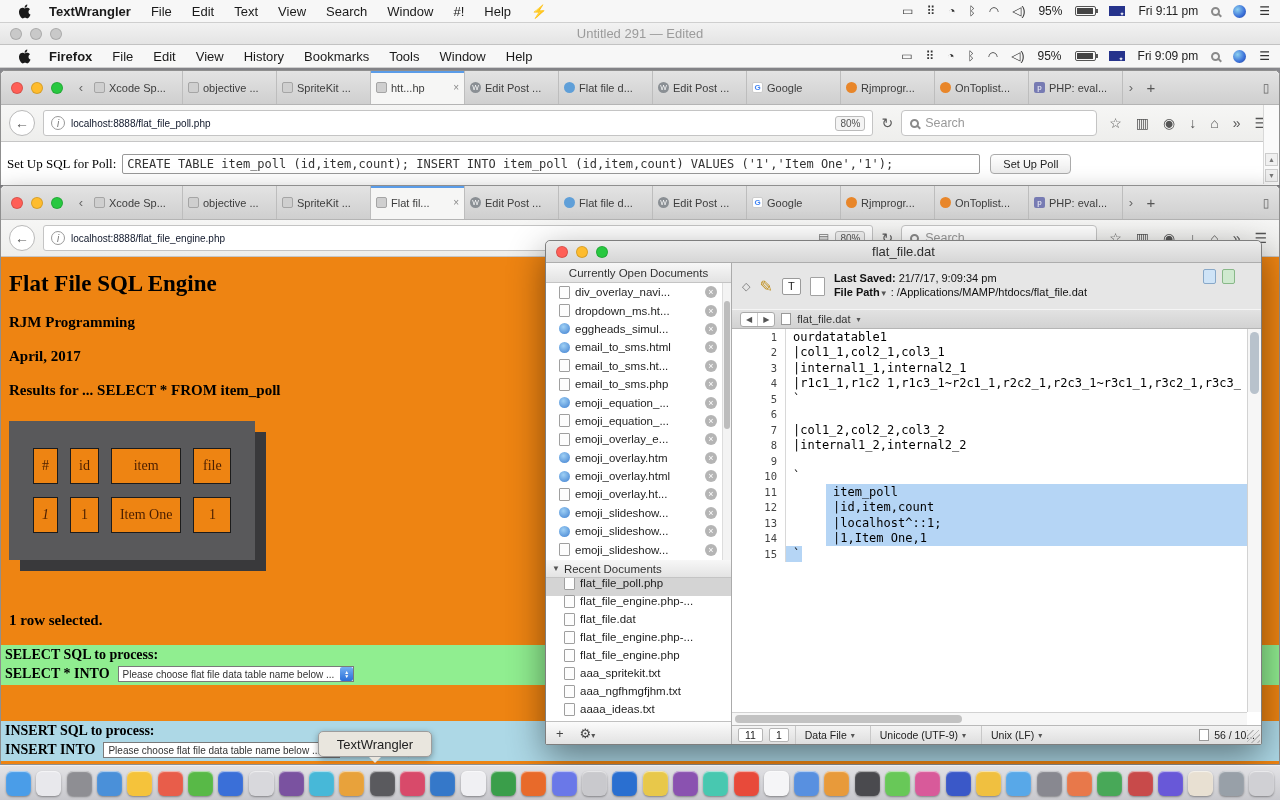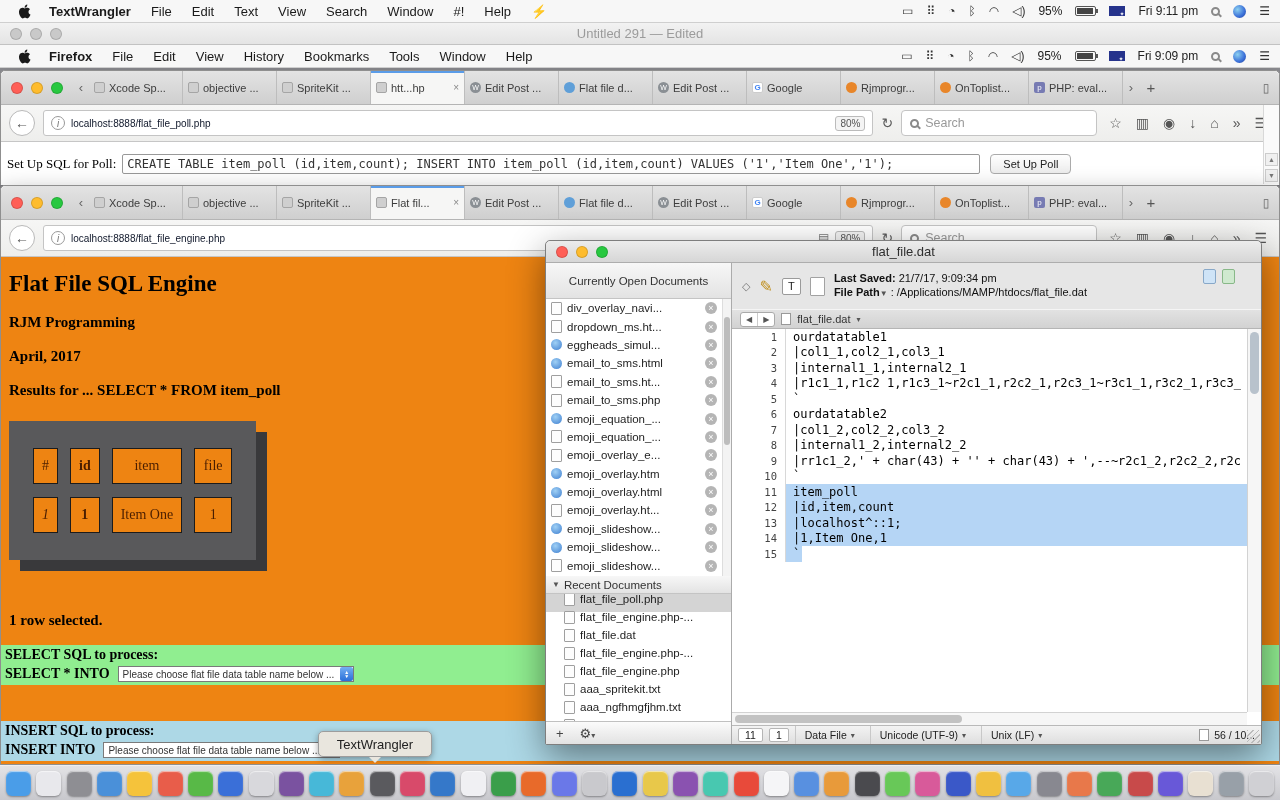--- a/index.html
+++ b/index.html
@@ -98,21 +98,21 @@
   
   .page { position:absolute; top:71px; left:0; right:0; bottom:0; background:#ee8412; overflow:hidden;
           font-family:"Liberation Serif",serif; color:#000; }
   .page h1 { font-size:23px; font-weight:bold; margin:14px 0 0 8px; }
   .page .pline { font-size:15px; font-weight:bold; margin:17px 0 0 8px; }
   .tbl-wrap { display:inline-block; margin:22px 0 0 8px; background:#59595b; padding:14px 12px;
               box-shadow:11px 11px 0 #39393b; }
   .sql-table { border-collapse:separate; border-spacing:12px 13px; }
   .sql-table td { background:#ee8412; border:1.5px solid #1c1c1c; text-align:center; font-size:14px;
                   color:#4a1e00; padding:9px 8px; }
-  .sql-table td:nth-child(1){ min-width:24px; } .sql-table td:nth-child(2){ min-width:28px;font-weight:bold; }
+  .sql-table td:nth-child(1){ min-width:24px; } .sql-table td:nth-child(2){ min-width:28px; }
   .sql-table td:nth-child(3){ min-width:60px; } .sql-table td:nth-child(4){ min-width:38px; }
   .sql-table tr:last-child td:first-child { font-style:italic; }
   .rowsel { margin-top:48px !important; }
   .green-block { margin-top:16px; background:#90ee90; padding:2px 4px 3px 4px; font-weight:bold; font-size:14px; }
   .blue-block { margin-top:36px; background:#add8e6; padding:2px 4px 3px 4px; font-weight:bold; font-size:14px; }
   .sql-row { display:flex; align-items:center; margin-top:3px; font-weight:bold; font-size:14px; }
   .mac-select { display:inline-flex; align-items:center; background:#fff; border:1px solid #7a7a7a;
                 height:16px; padding-left:4px; margin-left:8px; font-family:"Liberation Sans",sans-serif; font-weight:normal; }
   .mac-select .opt { font-size:10px; color:#333; white-space:nowrap; }
   .stepper { width:13px; height:14px; margin-left:6px; border-radius:2px; color:#fff;
@@ -130,25 +130,25 @@
 
   
   .twwin { position:absolute; left:545px; top:240px; width:717px; height:505px; z-index:10;
            background:#ececec; border:1px solid #7e7e7e; border-radius:5px 5px 2px 2px;
            box-shadow:0 12px 36px rgba(0,0,0,.45); display:flex; flex-direction:column; }
   .tw-title { height:22px; background:linear-gradient(#ececec,#d6d6d6); border-bottom:1px solid #adadad;
               border-radius:5px 5px 0 0; position:relative; display:flex; align-items:center; }
   .tw-title .title { position:absolute; left:0; right:0; text-align:center; font-size:13px; color:#2e2e2e; }
   .tw-body { flex:1; display:flex; min-height:0; }
   .tw-side { width:186px; border-right:1px solid #ababab; display:flex; flex-direction:column; background:#fff; }
-  .side-hdr { height:36px; background:linear-gradient(#f7f7f7,#e3e3e3); border-bottom:1px solid #c4c4c4;
+  .side-hdr { height:20px; background:linear-gradient(#f7f7f7,#e3e3e3); border-bottom:1px solid #c4c4c4;
               font-size:11.5px; color:#333; display:flex; align-items:center; justify-content:center; flex:none; }
   .side-hdr2 { justify-content:flex-start; padding-left:6px; gap:4px; height:18px; }
   .doc-list { height:277px; overflow:hidden; position:relative; flex:none; }
-  .doc-row { height:18.4px; display:flex; align-items:center; gap:5px; padding:0 14px 0 5px; font-size:11.5px; color:#1e1e1e; }
+  .doc-row { height:18.4px; display:flex; align-items:center; gap:5px; padding:0 14px 0 5px; font-size:11.5px; color:#1e1e1e;margin-left:8px; }
   .doc-row .nm { flex:1; white-space:nowrap; overflow:hidden; text-overflow:ellipsis; }
   .ic { width:11px; height:13px; flex:none; border-radius:1px; }
   .ic.ic-doc { background:#fdfdfd; border:1px solid #9f9f9f; }
   .ic.ic-blue { background:radial-gradient(circle at 40% 35%, #9fd0f5, #3f7fd0); border-radius:50%; height:11px; }
   .doc-close { width:12px; height:12px; border-radius:50%; background:#b5b5b5; color:#fff; font-size:9px;
                display:flex; align-items:center; justify-content:center; flex:none; }
   .doc-close::before { content:"×"; }
   .list-sb { position:absolute; right:0; top:0; bottom:0; width:9px; background:#f3f3f3; border-left:1px solid #ddd; }
   .list-sb::before { content:""; position:absolute; left:1px; right:1px; top:18px; height:128px; background:#bdbdbd; border-radius:4px; }
   .recent-list { flex:1; overflow:hidden; }
@@ -176,21 +176,21 @@
   .nav-seg span { padding:0 5px; font-size:8px; color:#555; border-right:1px solid #ccc; line-height:13px; }
   .nav-seg span:last-child { border-right:none; }
   .tw-doc-ic { width:10px; height:12px; background:#fff; border:1px solid #999; }
   .popup-arrow { font-size:8px; color:#555; }
   .tw-edit { flex:1; background:#fff; position:relative; overflow:hidden;
              font-family:"DejaVu Sans Mono",monospace; font-size:12px; }
   .code-row { display:flex; height:15.5px; align-items:center; }
   .ln { width:54px; flex:none; text-align:right; padding-right:8px; color:#444; font-size:10.5px;
         border-right:1px solid #d8d8d8; height:100%; display:flex; align-items:center; justify-content:flex-end; }
   .code { flex:1; white-space:pre; padding-left:7px; color:#000; height:100%; display:flex; align-items:center; overflow:hidden; }
-  .code-row.sel .code { background:#b5d5f5; }
+  .code-row.sel .code { background:#b5d5f5;margin-left:40px; }
   .code-row.selmin .code { flex:0 0 auto; min-width:16px; background:#b5d5f5; }
   .h-sb { position:absolute; left:0; right:14px; bottom:0; height:13px; background:#f6f6f6; border-top:1px solid #d2d2d2; }
   .h-sb::before { content:""; position:absolute; left:3px; top:2px; height:8px; width:44%; background:#c2c2c2; border-radius:4px; }
   .v-sb { position:absolute; right:0; top:0; bottom:13px; width:14px; background:#f6f6f6; border-left:1px solid #d2d2d2; }
   .v-sb::before { content:""; position:absolute; top:3px; left:2px; right:2px; height:62px; background:#b8c2cc; border-radius:5px; }
   .tw-status { height:19px; flex:none; background:linear-gradient(#f3f3f3,#dedede); border-top:1px solid #b9b9b9;
                display:flex; align-items:center; font-size:10.5px; color:#222; padding:0 6px; gap:6px; position:relative; }
   .st-box { border:1px solid #b5b5b5; background:#fff; border-radius:2px; padding:0 6px; height:14px;
             display:flex; align-items:center; }
   .st-pop { display:flex; align-items:center; gap:4px; padding:0 9px; border-left:1px solid #c8c8c8; height:100%; }
@@ -702,33 +702,31 @@
             <div class="code-row">
               <span class="ln">4</span>
               <span class="code">|r1c1_1,r1c2 1,r1c3_1~r2c1_1,r2c2_1,r2c3_1~r3c1_1,r3c2_1,r3c3_</span>
             </div>
             <div class="code-row">
               <span class="ln">5</span>
               <span class="code">`</span>
             </div>
             <div class="code-row">
               <span class="ln">6</span>
-              <span class="code">ourdatatable2</span>
             </div>
             <div class="code-row">
               <span class="ln">7</span>
               <span class="code">|col1_2,col2_2,col3_2</span>
             </div>
             <div class="code-row">
               <span class="ln">8</span>
               <span class="code">|internal1_2,internal2_2</span>
             </div>
             <div class="code-row">
               <span class="ln">9</span>
-              <span class="code">|rr1c1_2,' + char(43) + '' + char(43) + ',--~r2c1_2,r2c2_2,r2c</span>
             </div>
             <div class="code-row">
               <span class="ln">10</span>
               <span class="code">`</span>
             </div>
             <div class="code-row sel">
               <span class="ln">11</span>
               <span class="code">item_poll</span>
             </div>
             <div class="code-row sel">

